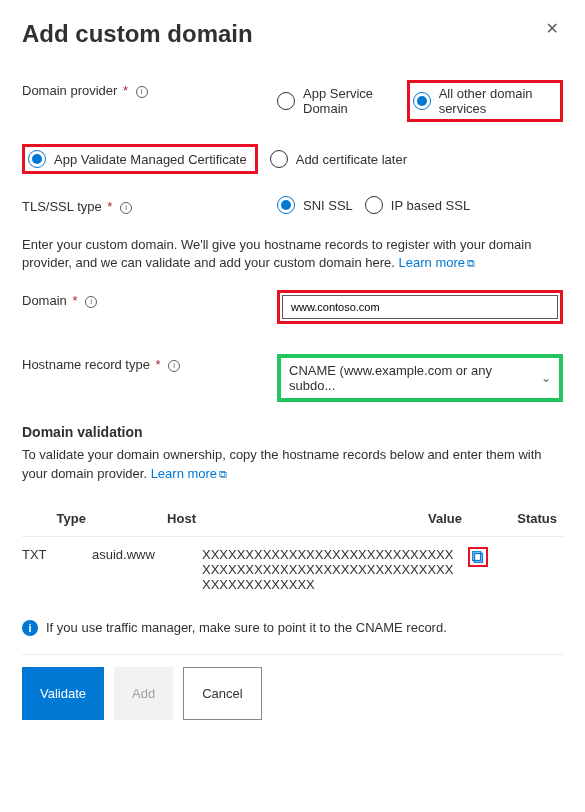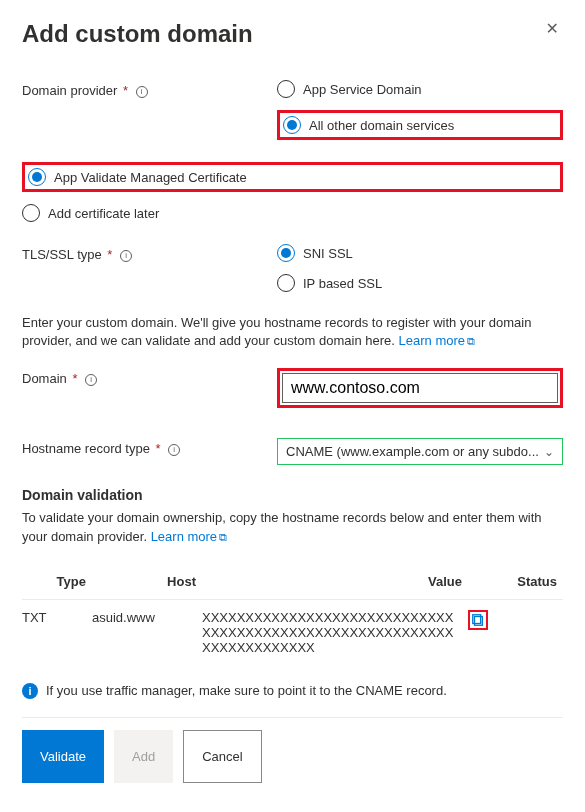--- a/index.html
+++ b/index.html
@@ -42,21 +42,21 @@
       height: 12px;
       border: 1px solid #605e5c;
       border-radius: 50%;
       align-items: center;
       justify-content: center;
       font-size: 8px;
       color: #605e5c;
       vertical-align: middle;
       margin-left: 4px;
     }
-    .radio-group { display: flex; flex-direction: column; gap: 12px; }
+    .radio-group { display: flex; flex-direction: row; gap: 12px; }
     .radio-block.spaced { margin-bottom: 22px; }
     .radio-option {
       display: flex;
       align-items: center;
       gap: 8px;
       cursor: pointer;
       font-size: 13px;
     }
     .radio-circle {
       width: 18px;
@@ -83,32 +83,32 @@
       display: inline-flex;
       align-items: flex-end;
     }
     .desc-text { font-size: 13px; line-height: 1.4; margin: 18px 0 18px 0; }
     .link { color: #0078d4; text-decoration: none; cursor: pointer; }
     .ext-icon { font-size: 11px; margin-left: 2px; color: #0078d4; }
     .text-input {
       width: 100%;
       padding: 5px 8px;
       border: 1px solid #605e5c;
-      font-size: 16px;
+      font-size: 11px;
       font-family: inherit;
     }
     .highlighted-input-wrap {
       border: 3px solid #e81123;
       padding: 2px;
     }
     .highlighted-input-wrap .text-input{ border:1px solid #605e5c; }
     .select-box {
       width: 100%;
       padding: 5px 8px;
-      border: 1px solid #22c55e;
+      border: 4px solid #22c55e;
       font-size: 13px;
       display: flex;
       justify-content: space-between;
       align-items: center;
       cursor: pointer;
       background: #fff;
     }
     .chevron { font-size: 12px; color: #605e5c; }
     h3 { font-size: 14px; font-weight: 600; margin: 22px 0 6px 0; }
     .val-desc { font-size: 13px; line-height: 1.4; margin: 0 0 18px 0; }

